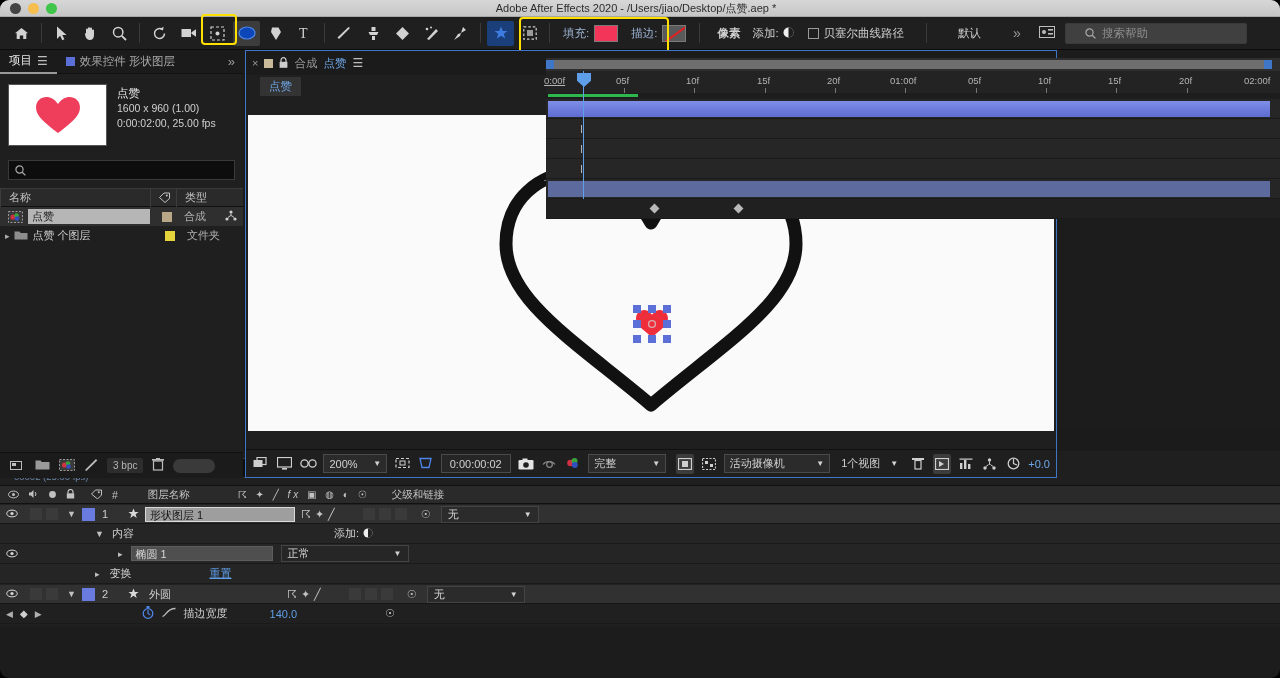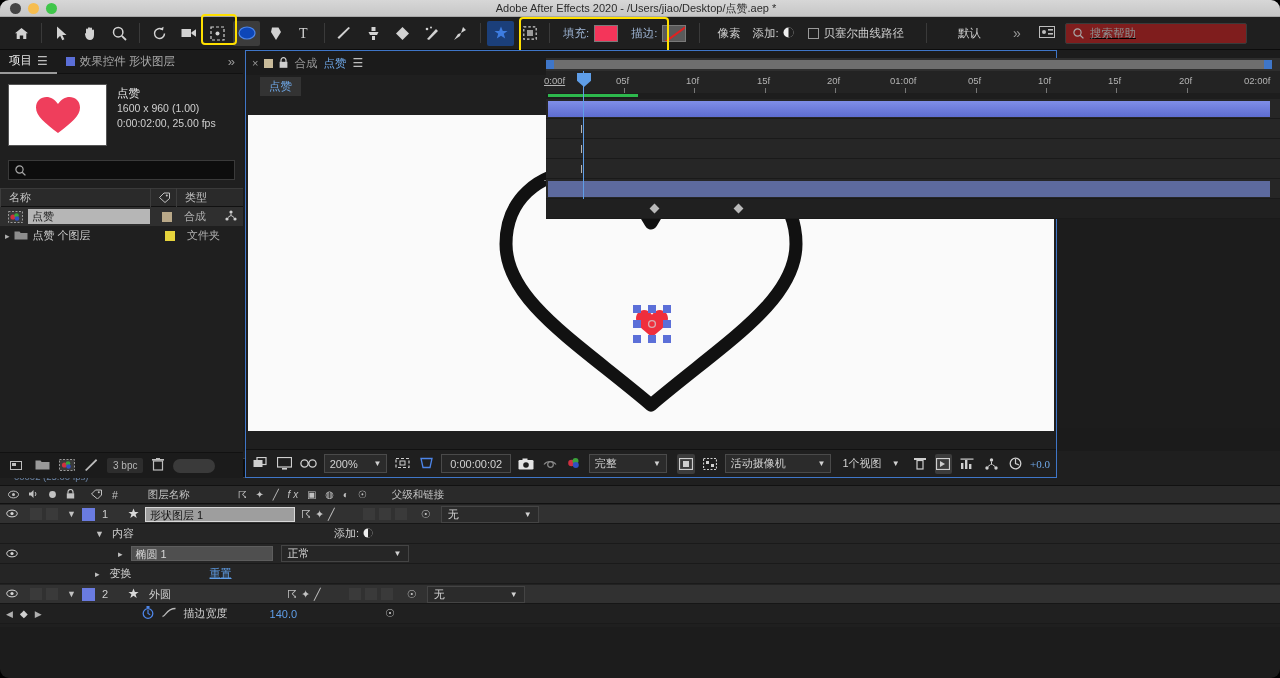--- a/index.html
+++ b/index.html
@@ -61,22 +61,22 @@
     width: 34px; height: 2px; background: #e02020;
     transform: rotate(-36deg);
   }
   .tx { font-size: 11.5px; color: #cfcfcf; }
   .tx-dim { font-size: 11.5px; color: #9a9a9a; }
 
   .hl-box { position: absolute; border: 2px solid #ffe000; border-radius: 4px; pointer-events: none; }
 
   .search-box {
     display: flex; align-items: center; gap: 6px;
-    background: #7f1d1d; border: 1px solid #3a3a3a; border-radius: 2px;
-    height: 21px; width: 182px; padding: 0 7px; text-decoration: underline;
+    background: #404040; border: 1px solid #3a3a3a; border-radius: 2px;
+    height: 21px; width: 182px; padding: 0 19px;
   }
   .search-box span.ph { font-size: 11.5px; color: #8d8d8d; }
 
   
   .panel { position: absolute; background: #1f1f1f; }
   .panel-tabs {
     height: 24px; background: #1b1b1b; display: flex; align-items: center;
     border-bottom: 1px solid #111;
   }
   .ptab {
@@ -142,21 +142,21 @@
     background: #2b2b2b; border: 1px solid #4a4a4a; height: 19px;
     display: flex; align-items: center; justify-content: space-between;
     padding: 0 5px; font-size: 11px; color: #d2d2d2; gap: 8px;
   }
   .tcbox {
     background: #262626; border: 1px solid #4a4a4a; height: 19px; line-height: 18px;
     padding: 0 8px; font-size: 11px; color: #d2d2d2;
   }
   .ibtn { width: 20px; height: 20px; display: flex; align-items: center; justify-content: center; color: #cfcfcf; }
   .ibtn.on { background: #3c3c3c; border-radius: 2px; }
-  .plus00 { font-size: 11px; color: #6fa8e8; font-family: Liberation Serif, serif; }
+  .plus00 { font-size: 11px; color: #6fa8e8; }
 
   
   #rdock { left: 1058px; top: 50px; width: 222px; height: 428px; background: #1f1f1f; overflow: hidden; }
   .rrow {
     height: 30px; display: flex; align-items: center; justify-content: space-between;
     padding: 0 14px; font-size: 11.5px; color: #bdbdbd;
     border-bottom: 1px solid #141414;
   }
   .align-body { padding: 6px 10px 0 10px; }
   .align-line { display: flex; align-items: center; gap: 8px; font-size: 11.5px; color: #bdbdbd; margin-bottom: 7px; }
@@ -337,21 +337,21 @@
     </div>
     <div class="tsep"></div>
 
     <div class="fillgrp">
       <span class="lbl-blue">填充:</span>
       <div class="swatch" style="background:#f4355a;"></div>
       <span class="lbl-blue" style="margin-left:8px;">描边:</span>
       <div class="swatch stroke"></div>
     </div>
     <div class="tsep"></div>
-    <span class="tx" style="margin:0 12px;">像素</span>
+    <span class="tx" style="margin:0 12px;font-weight:bold;">像素</span>
     <span class="tx">添加:</span>
     <span style="margin:0 14px 0 4px;">
       <svg width="11" height="11" viewBox="0 0 11 11">
           <circle cx="5.5" cy="5.5" r="5" fill="#efefef"></circle>
           <path d="M5.5.5A5 5 0 015.5 10.5z" fill="#1f1f1f"></path>
         </svg>
     </span>
     <span style="display:inline-block;width:11px;height:11px;border:1px solid #9a9a9a;margin-right:5px;"></span>
     <span class="tx">贝塞尔曲线路径</span>
     <div class="tsep" style="margin-left:22px;"></div>

